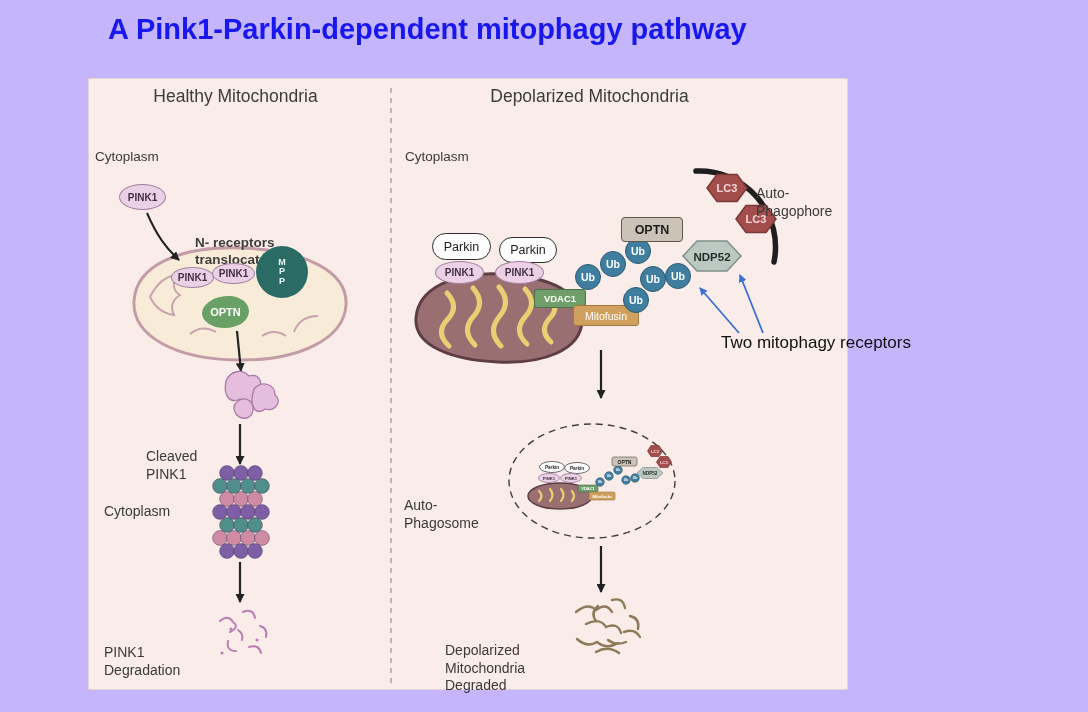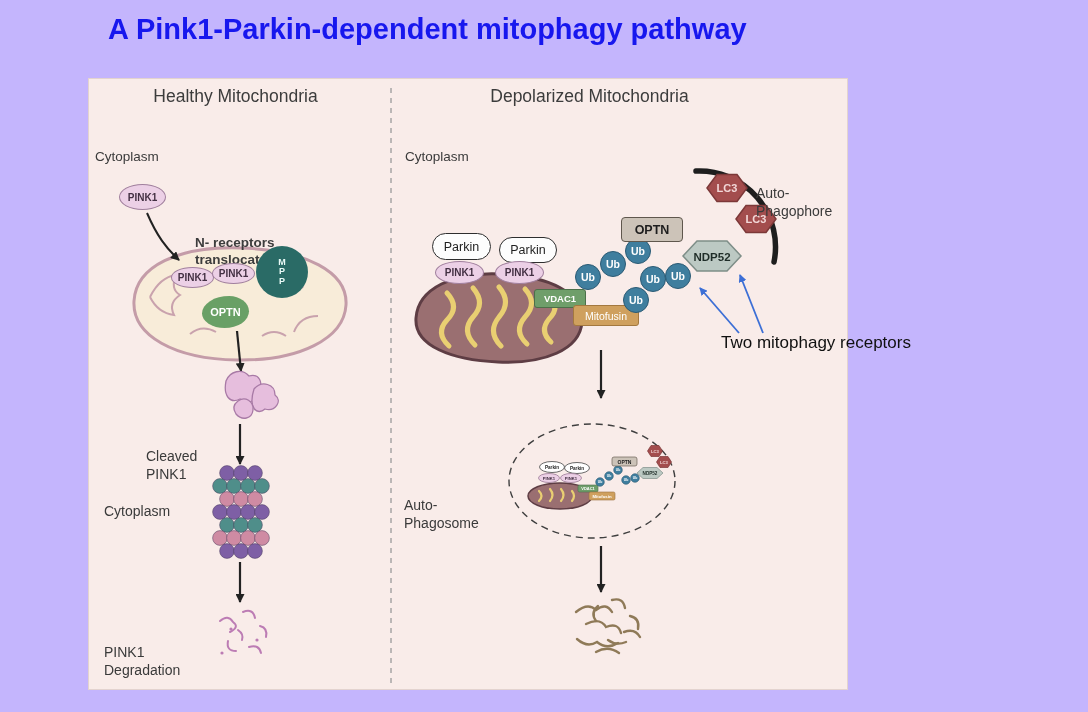--- a/index.html
+++ b/index.html
@@ -229,20 +229,23 @@
 PINK1</div>
   <div class="lbl side" style="left:104px;top:503px">Cytoplasm</div>
   <div class="lbl side pre" style="left:104px;top:597px">PINK1
 Degradation</div>
 
   <div class="lbl side pre" style="left:756px;top:138px">Auto-
 Phagophore</div>
   <div class="receptors">Two mitophagy receptors</div>
   <div class="lbl side pre" style="left:404px;top:450px">Auto-
 Phagosome</div>
+  <div class="lbl side pre" style="left:445px;top:595px">Depolarized
+Mitochondria
+Degraded</div>
 
   <div class="chip oval pink1" style="left:119px;top:184px;width:47px;height:26px">PINK1</div>
   <div class="chip oval pink1" style="left:171px;top:267px;width:43px;height:21px">PINK1</div>
   <div class="chip oval pink1" style="left:212px;top:263px;width:43px;height:21px">PINK1</div>
   <div class="chip mpp" style="left:256px;top:246px;width:52px;height:52px">M
 P
 P</div>
   <div class="chip parl" style="left:202px;top:296px;width:47px;height:32px">OPTN</div>
 
   <div class="chip parkin" style="left:432px;top:233px;width:59px;height:27px">Parkin</div>

